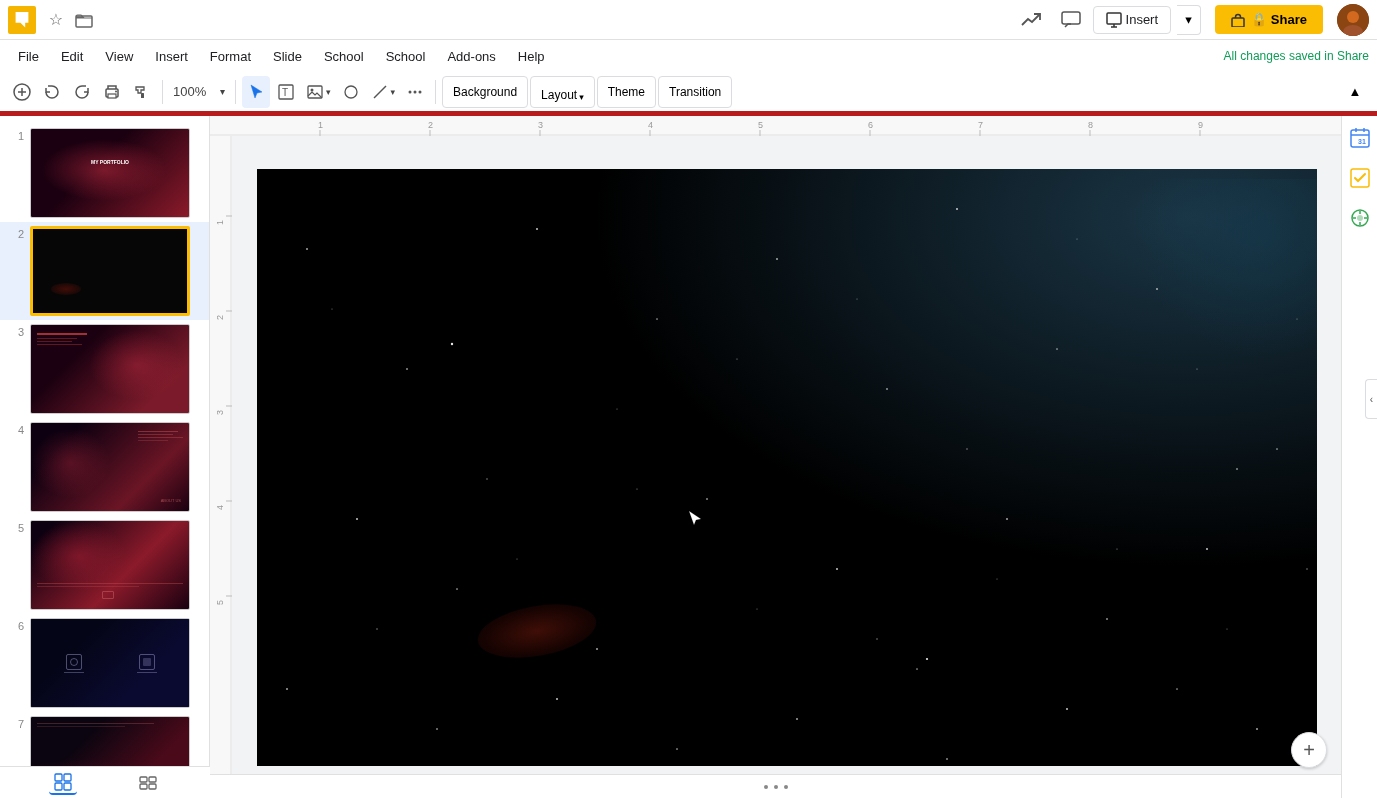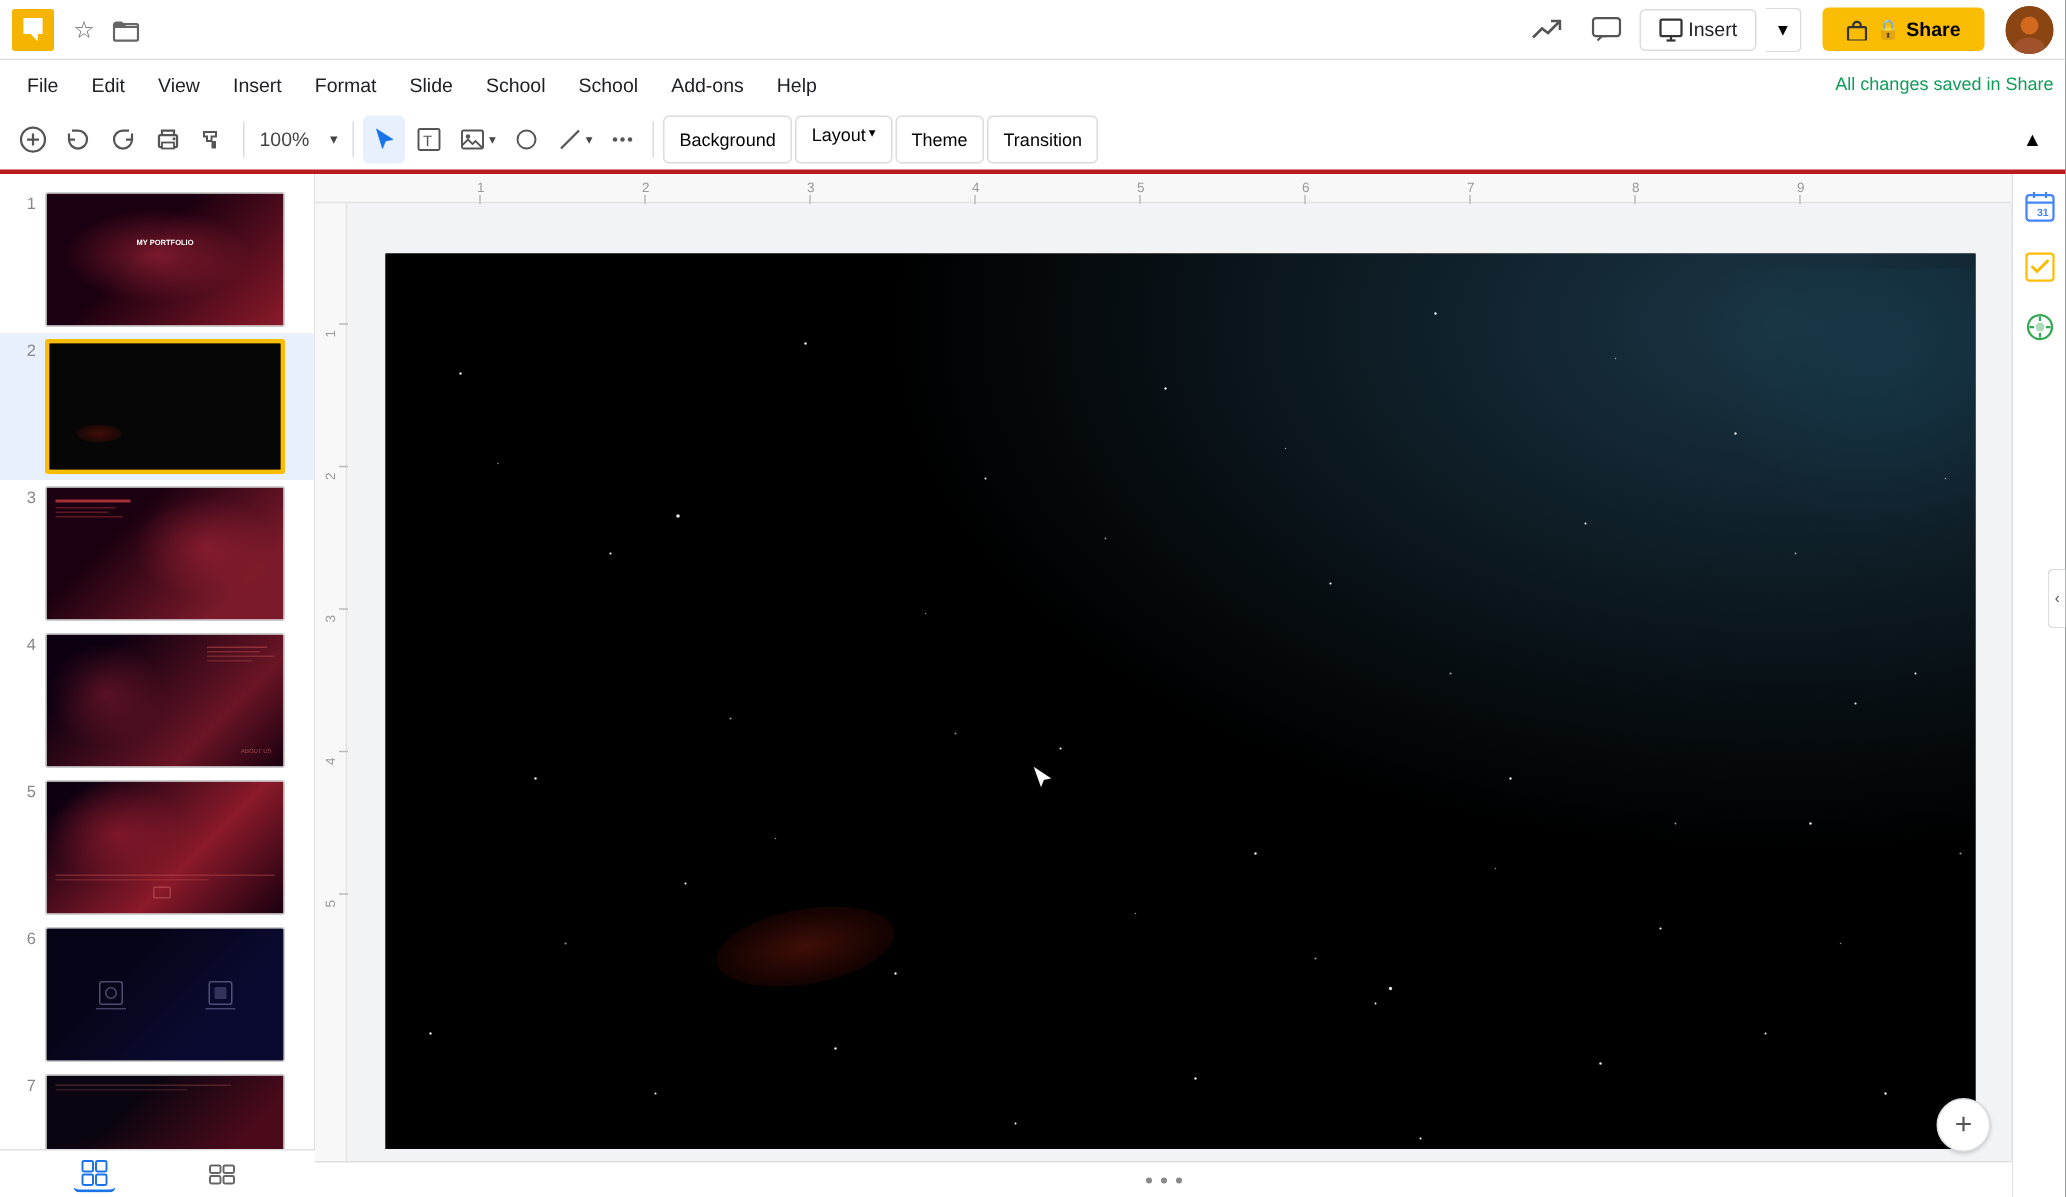--- a/index.html
+++ b/index.html
@@ -29,29 +29,29 @@
     
     #menubar {
       display: flex; align-items: center; height: 32px; background: #fff;
       padding: 0 8px; gap: 2px;
     }
     .menu-item { padding: 4px 10px; cursor: pointer; border-radius: 4px; font-size: 13px; color: #202124; }
 
     
     #toolbar {
       display: flex; align-items: center; height: 44px; background: #fff;
-      border-bottom: 3px solid #b91c1c; padding: 0 8px; gap: 2px;
+      border-bottom: 5px solid #b91c1c; padding: 0 8px; gap: 2px;
     }
     .toolbar-btn {
       height: 32px; min-width: 28px; display: flex; align-items: center; justify-content: center;
       cursor: pointer; border-radius: 4px; color: #444; font-size: 14px; padding: 0 4px;
     }
     .toolbar-separator { width: 1px; height: 24px; background: #dadce0; margin: 0 4px; }
     .toolbar-text-btn { font-size: 12px; padding: 5px 10px; border: 1px solid #dadce0; border-radius: 4px; cursor: pointer; background: #fff; height: 32px; display: flex; align-items: center; white-space: nowrap; }
-    .toolbar-layout-btn { display: flex; align-items: flex-start; gap: 2px; }
+    .toolbar-layout-btn { display: flex; align-items: flex-end; gap: 2px; }
     #collapse-btn { margin-left: auto; width: 28px; height: 28px; display: flex; align-items: center; justify-content: center; cursor: pointer; border-radius: 4px; }
 
     
     #main { display: flex; height: calc(798px - 40px - 32px - 44px); }
 
     
     #slides-panel {
       width: 210px; background: #fff; border-right: 1px solid #e0e0e0;
       overflow-y: auto; padding: 8px 0; flex-shrink: 0;
     }

